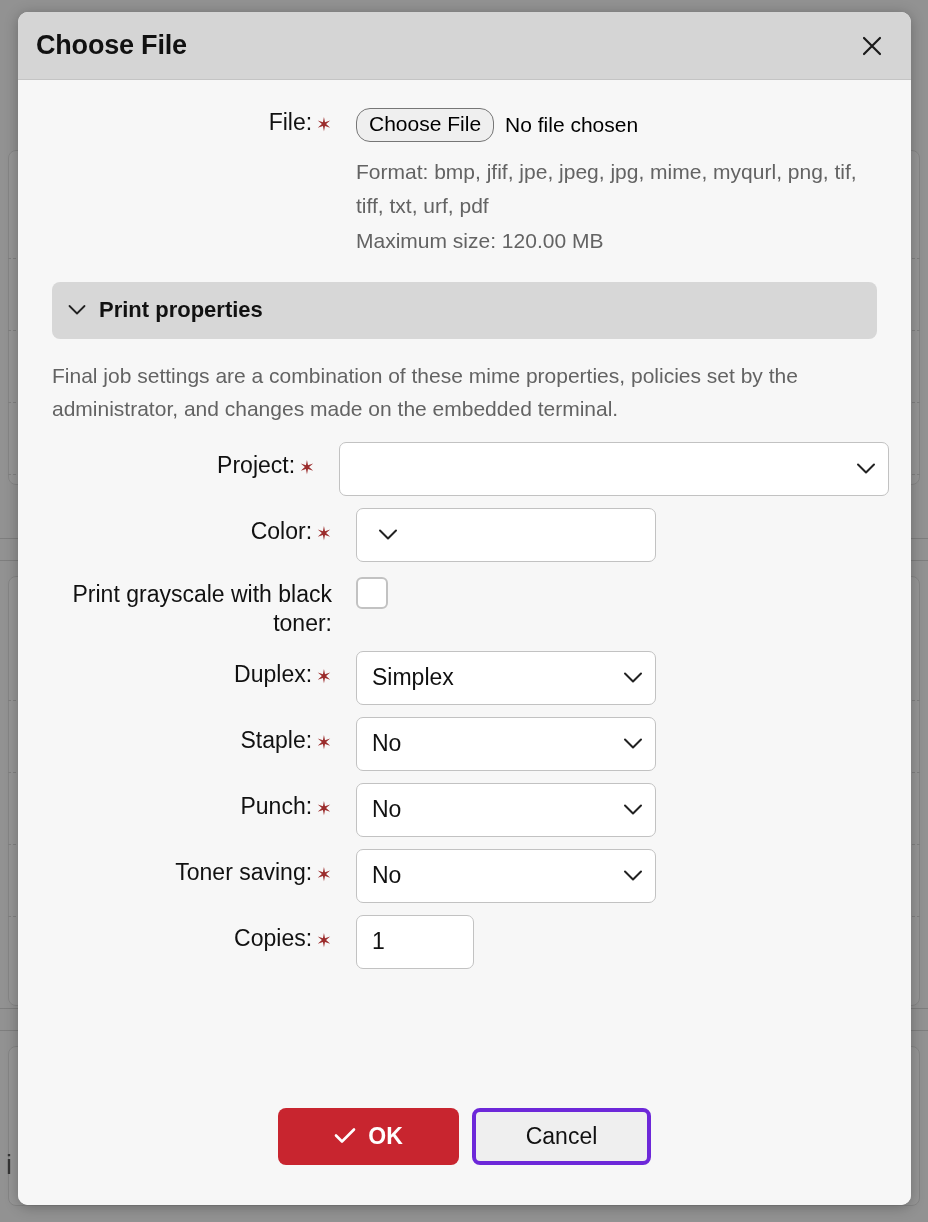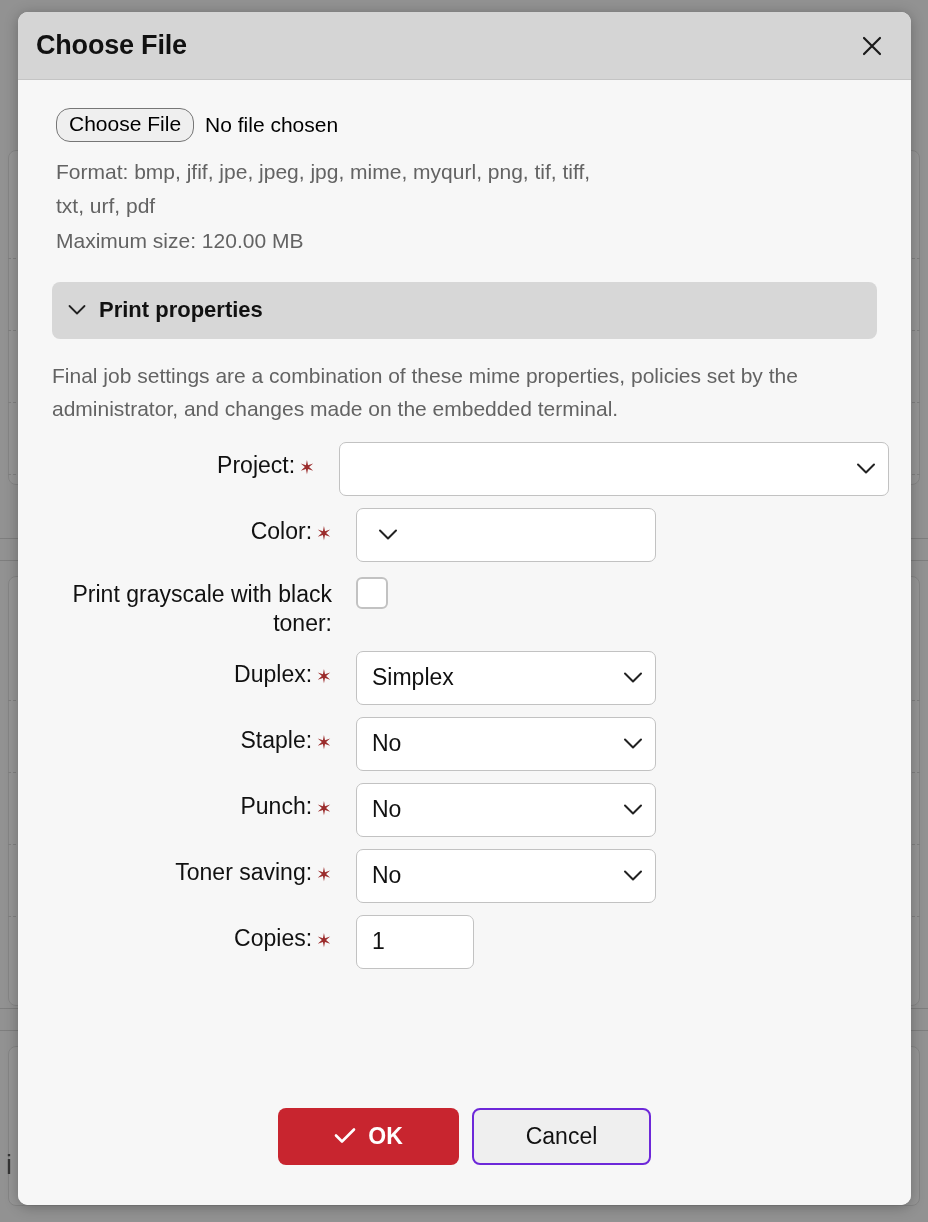--- a/index.html
+++ b/index.html
@@ -220,21 +220,21 @@
   .btn-ok {
     background: #c8252f;
     color: #fff;
     border: none;
     font-weight: bold;
     min-width: 181px;
   }
   .btn-cancel {
     background: #efefef;
     color: #111;
-    border: 2px solid #6d28d9;
+    border: 4px solid #6d28d9;
     min-width: 179px;
   }
 </style>
 </head>
 <body>
 
 <div id="backdrop">
   <div class="bg-card" style="left:8px; top:150px; width:912px; height:335px;"></div>
   <div class="bg-dash" style="left:8px; top:258px; width:912px;"></div>
   <div class="bg-dash" style="left:8px; top:330px; width:912px;"></div>
@@ -261,20 +261,23 @@
     <button id="close-btn">
       <svg width="22" height="22" viewBox="0 0 22 22" aria-hidden="true">
         <path d="M3 3 L19 19 M19 3 L3 19" stroke="#1a1a1a" stroke-width="2.2" stroke-linecap="round" fill="none"></path>
       </svg>
     </button>
   </div>
 
   <div id="modal-body">
 
     <div class="file-row">
+      <div class="label-col">
+        <span>File:</span><span class="req">✶</span>
+      </div>
       <div class="field-col">
         <div class="filepicker">
           <button class="choose-file-btn">Choose File</button>
           <span class="file-status">No file chosen</span>
         </div>
         <div class="hint">Format: bmp, jfif, jpe, jpeg, jpg, mime, myqurl, png, tif, tiff, txt, urf, pdf</div>
         <div class="hint" style="margin-top:2px;">Maximum size: 120.00 MB</div>
       </div>
     </div>
 

